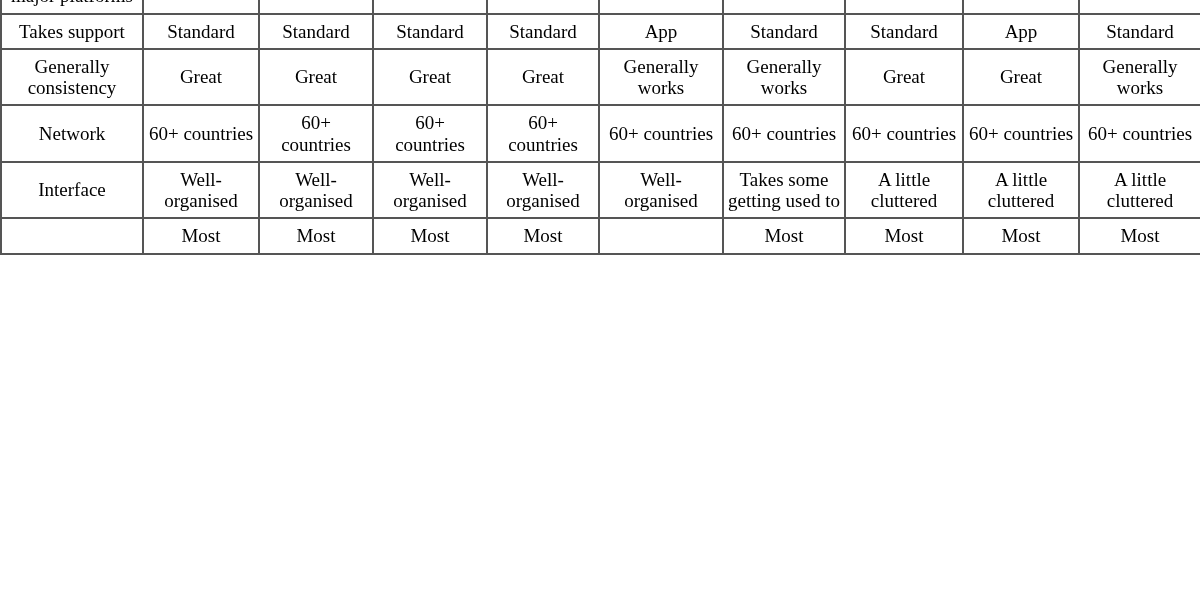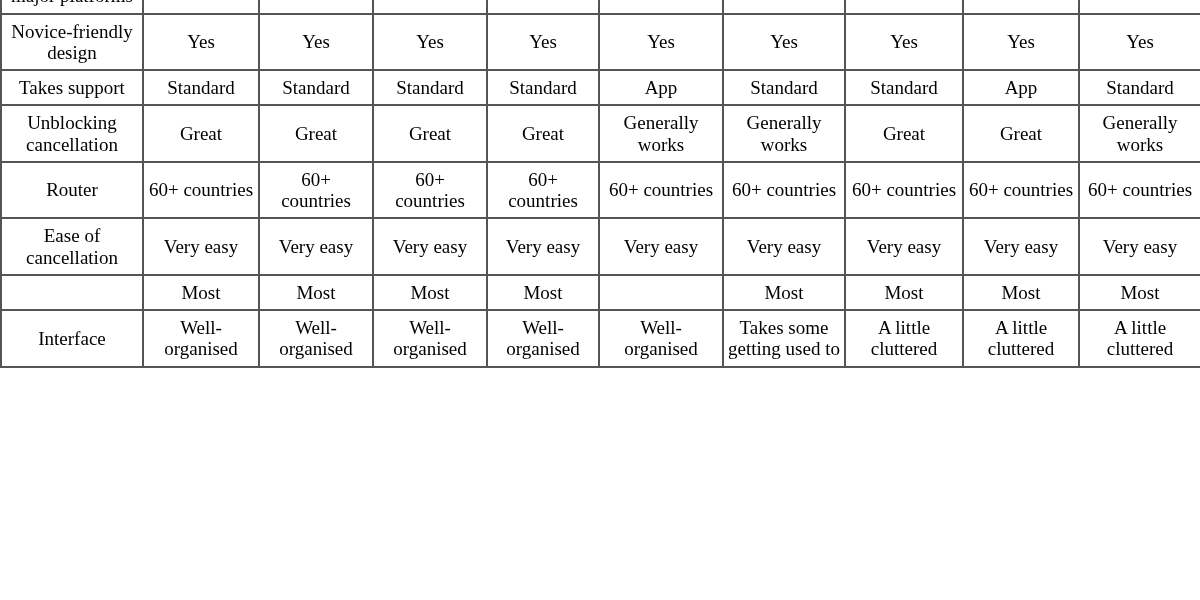--- a/index.html
+++ b/index.html
@@ -85,99 +85,75 @@
           <td>Yes</td>
           <td>Yes</td>
           <td>Yes</td>
           <td>Yes</td>
           <td>Yes</td>
           <td>Yes</td>
           <td>Yes</td>
           <td>Yes</td>
         </tr>
         <tr>
-          <td class="rowhead">Novice-friendly design</td>
-          <td>Yes</td>
-          <td>Yes</td>
-          <td>Yes</td>
-          <td>Yes</td>
-          <td>Yes</td>
-          <td>Yes</td>
-          <td>Yes</td>
-          <td>Yes</td>
-          <td>Yes</td>
-        </tr>
-        <tr>
           <td class="rowhead">Takes support</td>
           <td>Standard</td>
           <td>Standard</td>
           <td>Standard</td>
           <td>Standard</td>
           <td>App</td>
           <td>Standard</td>
           <td>Standard</td>
           <td>App</td>
           <td>Standard</td>
         </tr>
         <tr>
-          <td class="rowhead">Unblocking cancellation</td>
+          <td class="rowhead">Generally consistency</td>
           <td>Great</td>
           <td>Great</td>
           <td>Great</td>
           <td>Great</td>
           <td>Generally works</td>
           <td>Generally works</td>
           <td>Great</td>
           <td>Great</td>
           <td>Generally works</td>
         </tr>
         <tr>
-          <td class="rowhead">Router</td>
+          <td class="rowhead">Network</td>
           <td>60+ countries</td>
           <td>60+ countries</td>
           <td>60+ countries</td>
           <td>60+ countries</td>
           <td>60+ countries</td>
           <td>60+ countries</td>
           <td>60+ countries</td>
           <td>60+ countries</td>
           <td>60+ countries</td>
         </tr>
         <tr>
-          <td class="rowhead">Ease of cancellation</td>
-          <td>Very easy</td>
-          <td>Very easy</td>
-          <td>Very easy</td>
-          <td>Very easy</td>
-          <td>Very easy</td>
-          <td>Very easy</td>
-          <td>Very easy</td>
-          <td>Very easy</td>
-          <td>Very easy</td>
+          <td class="rowhead">Interface</td>
+          <td>Well-organised</td>
+          <td>Well-organised</td>
+          <td>Well-organised</td>
+          <td>Well-organised</td>
+          <td>Well-organised</td>
+          <td>Takes some getting used to</td>
+          <td>A little cluttered</td>
+          <td>A little cluttered</td>
+          <td>A little cluttered</td>
         </tr>
         <tr>
           <td class="rowhead"></td>
           <td>Most</td>
           <td>Most</td>
           <td>Most</td>
           <td>Most</td>
           <td></td>
           <td>Most</td>
           <td>Most</td>
           <td>Most</td>
           <td>Most</td>
         </tr>
-        <tr>
-          <td class="rowhead">Interface</td>
-          <td>Well-organised</td>
-          <td>Well-organised</td>
-          <td>Well-organised</td>
-          <td>Well-organised</td>
-          <td>Well-organised</td>
-          <td>Takes some getting used to</td>
-          <td>A little cluttered</td>
-          <td>A little cluttered</td>
-          <td>A little cluttered</td>
-        </tr>
       </tbody>
     </table>
   </div>
 </div>
 
 </body></html>

